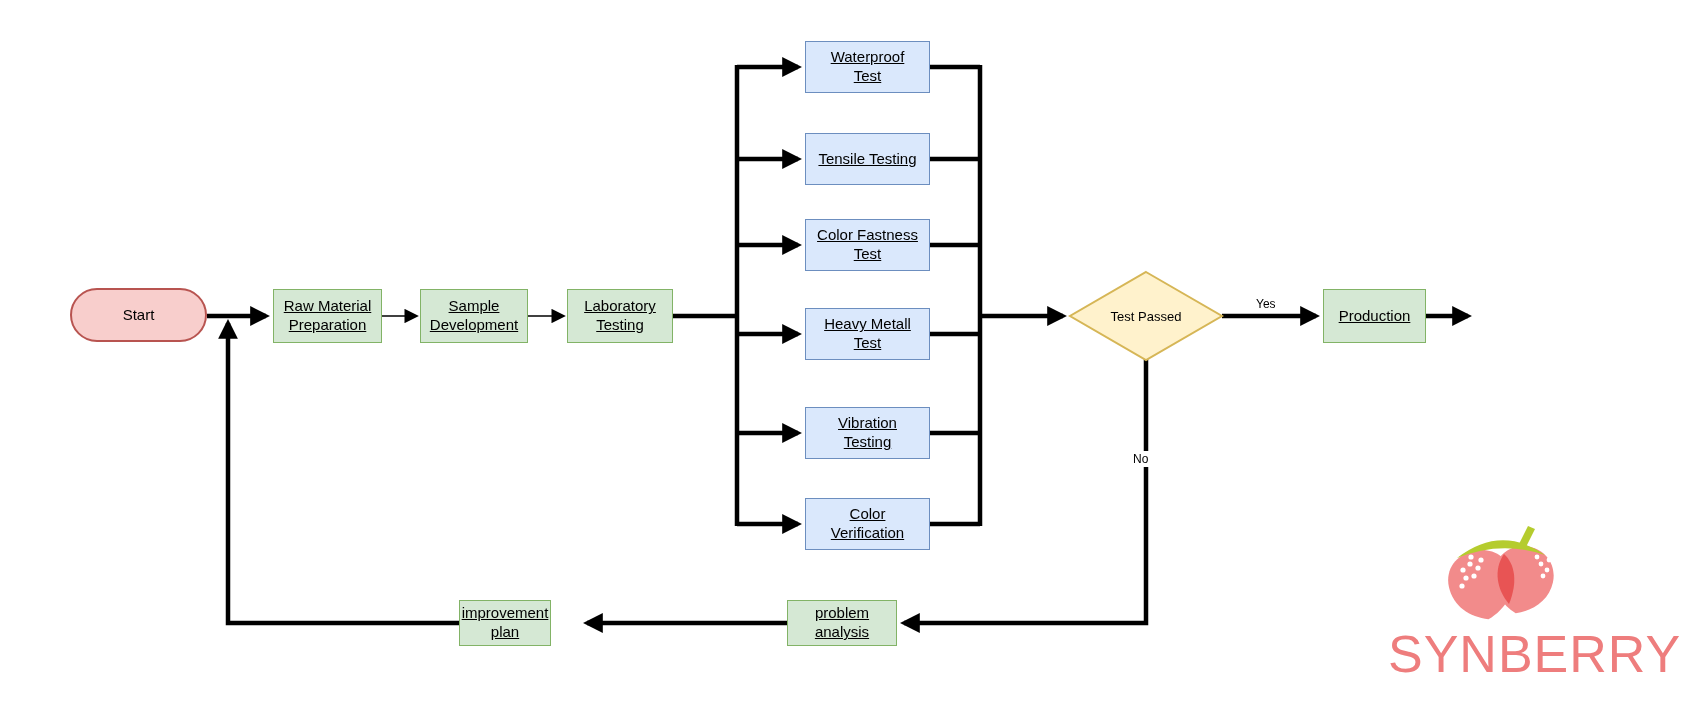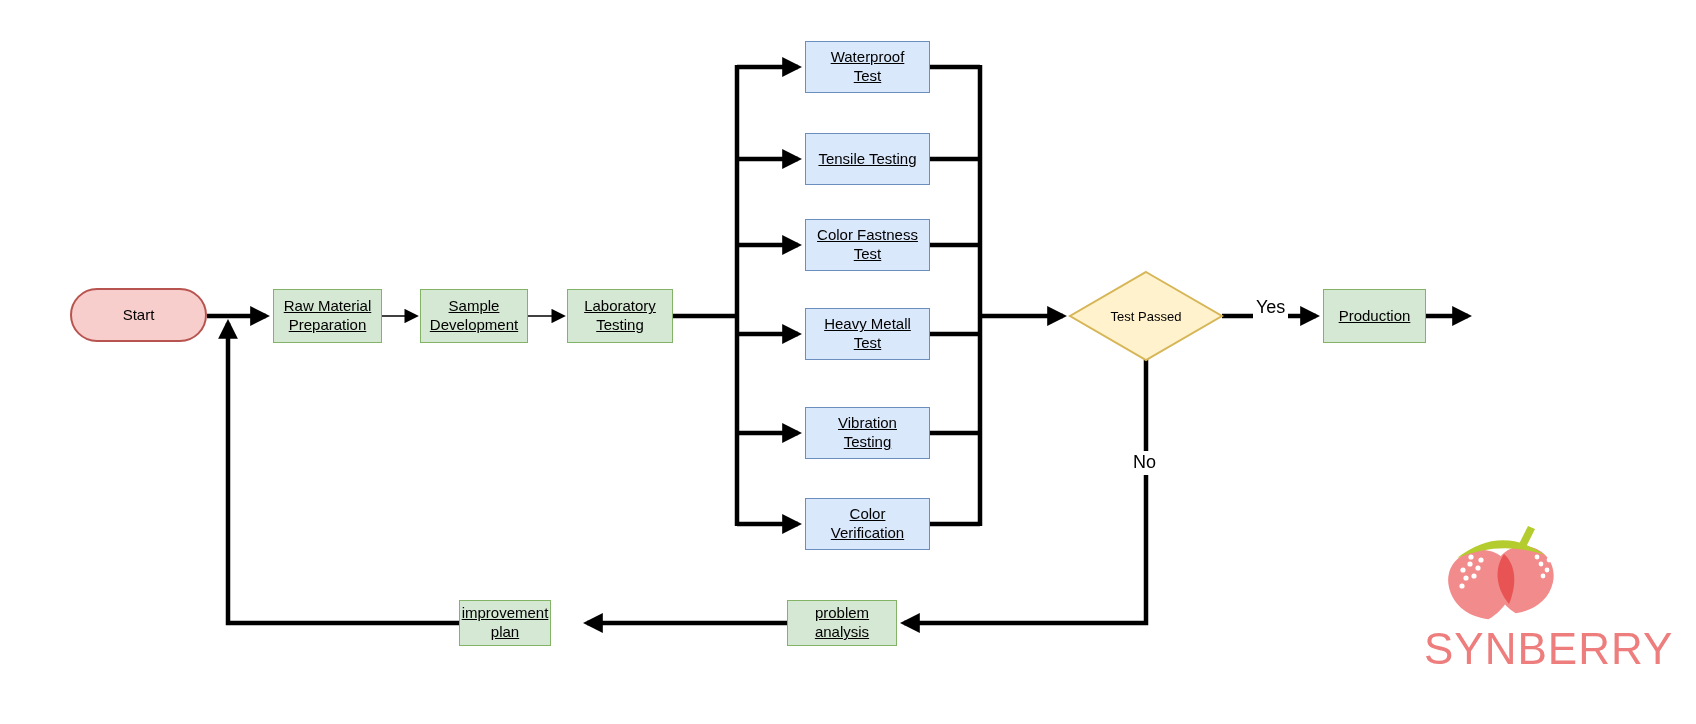--- a/index.html
+++ b/index.html
@@ -20,27 +20,27 @@
   .rect{border:1.5px solid;text-decoration:underline;}
   .green{background:var(--green-fill,#d5e8d4);border-color:var(--green-border,#82b366);}
   .blue{background:var(--blue-fill,#dae8fc);border-color:var(--blue-border,#6c8ebf);}
   .pill{background:var(--pink-fill,#f8cecc);border:2px solid var(--pink-border,#b85450);border-radius:27px;justify-content:center;}
   .diamond-wrap{position:absolute;z-index:2;}
   .diamond-wrap svg{position:absolute;left:0;top:0;}
   .diamond-wrap polygon{fill:var(--yellow-fill,#fff2cc);stroke:var(--yellow-border,#d6b656);stroke-width:2px;}
   .diamond-label{position:absolute;left:0;top:0;width:100%;height:100%;display:flex;
     align-items:center;justify-content:center;font-size:13px;}
   .edge-label{
-    position:absolute;z-index:3;background:#ffffff;font-size:18px;line-height:1.2;
+    position:absolute;z-index:3;background:#ffffff;font-size:12px;line-height:1.2;
     padding:1px 3px;text-align:right;
   }
   .logo{position:absolute;z-index:2;}
   .logo-text{
     position:absolute;left:1388px;top:624px;width:224px;text-align:center;
-    font-size:44px;letter-spacing:1px;color:var(--logo-text-color,#ee7d7d);z-index:2;margin-left:36px;
+    font-size:52px;letter-spacing:1px;color:var(--logo-text-color,#ee7d7d);z-index:2;
   }
   .berry{fill:var(--logo-salmon,#f28b8b);}
   .berry-overlap{fill:var(--logo-overlap,#e85454);}
   .leaf{fill:var(--logo-leaf,#b5cc2e);}
   .seed{fill:#ffffff;}
 </style>
 </head>
 <body>
 
 <div id="canvas">

